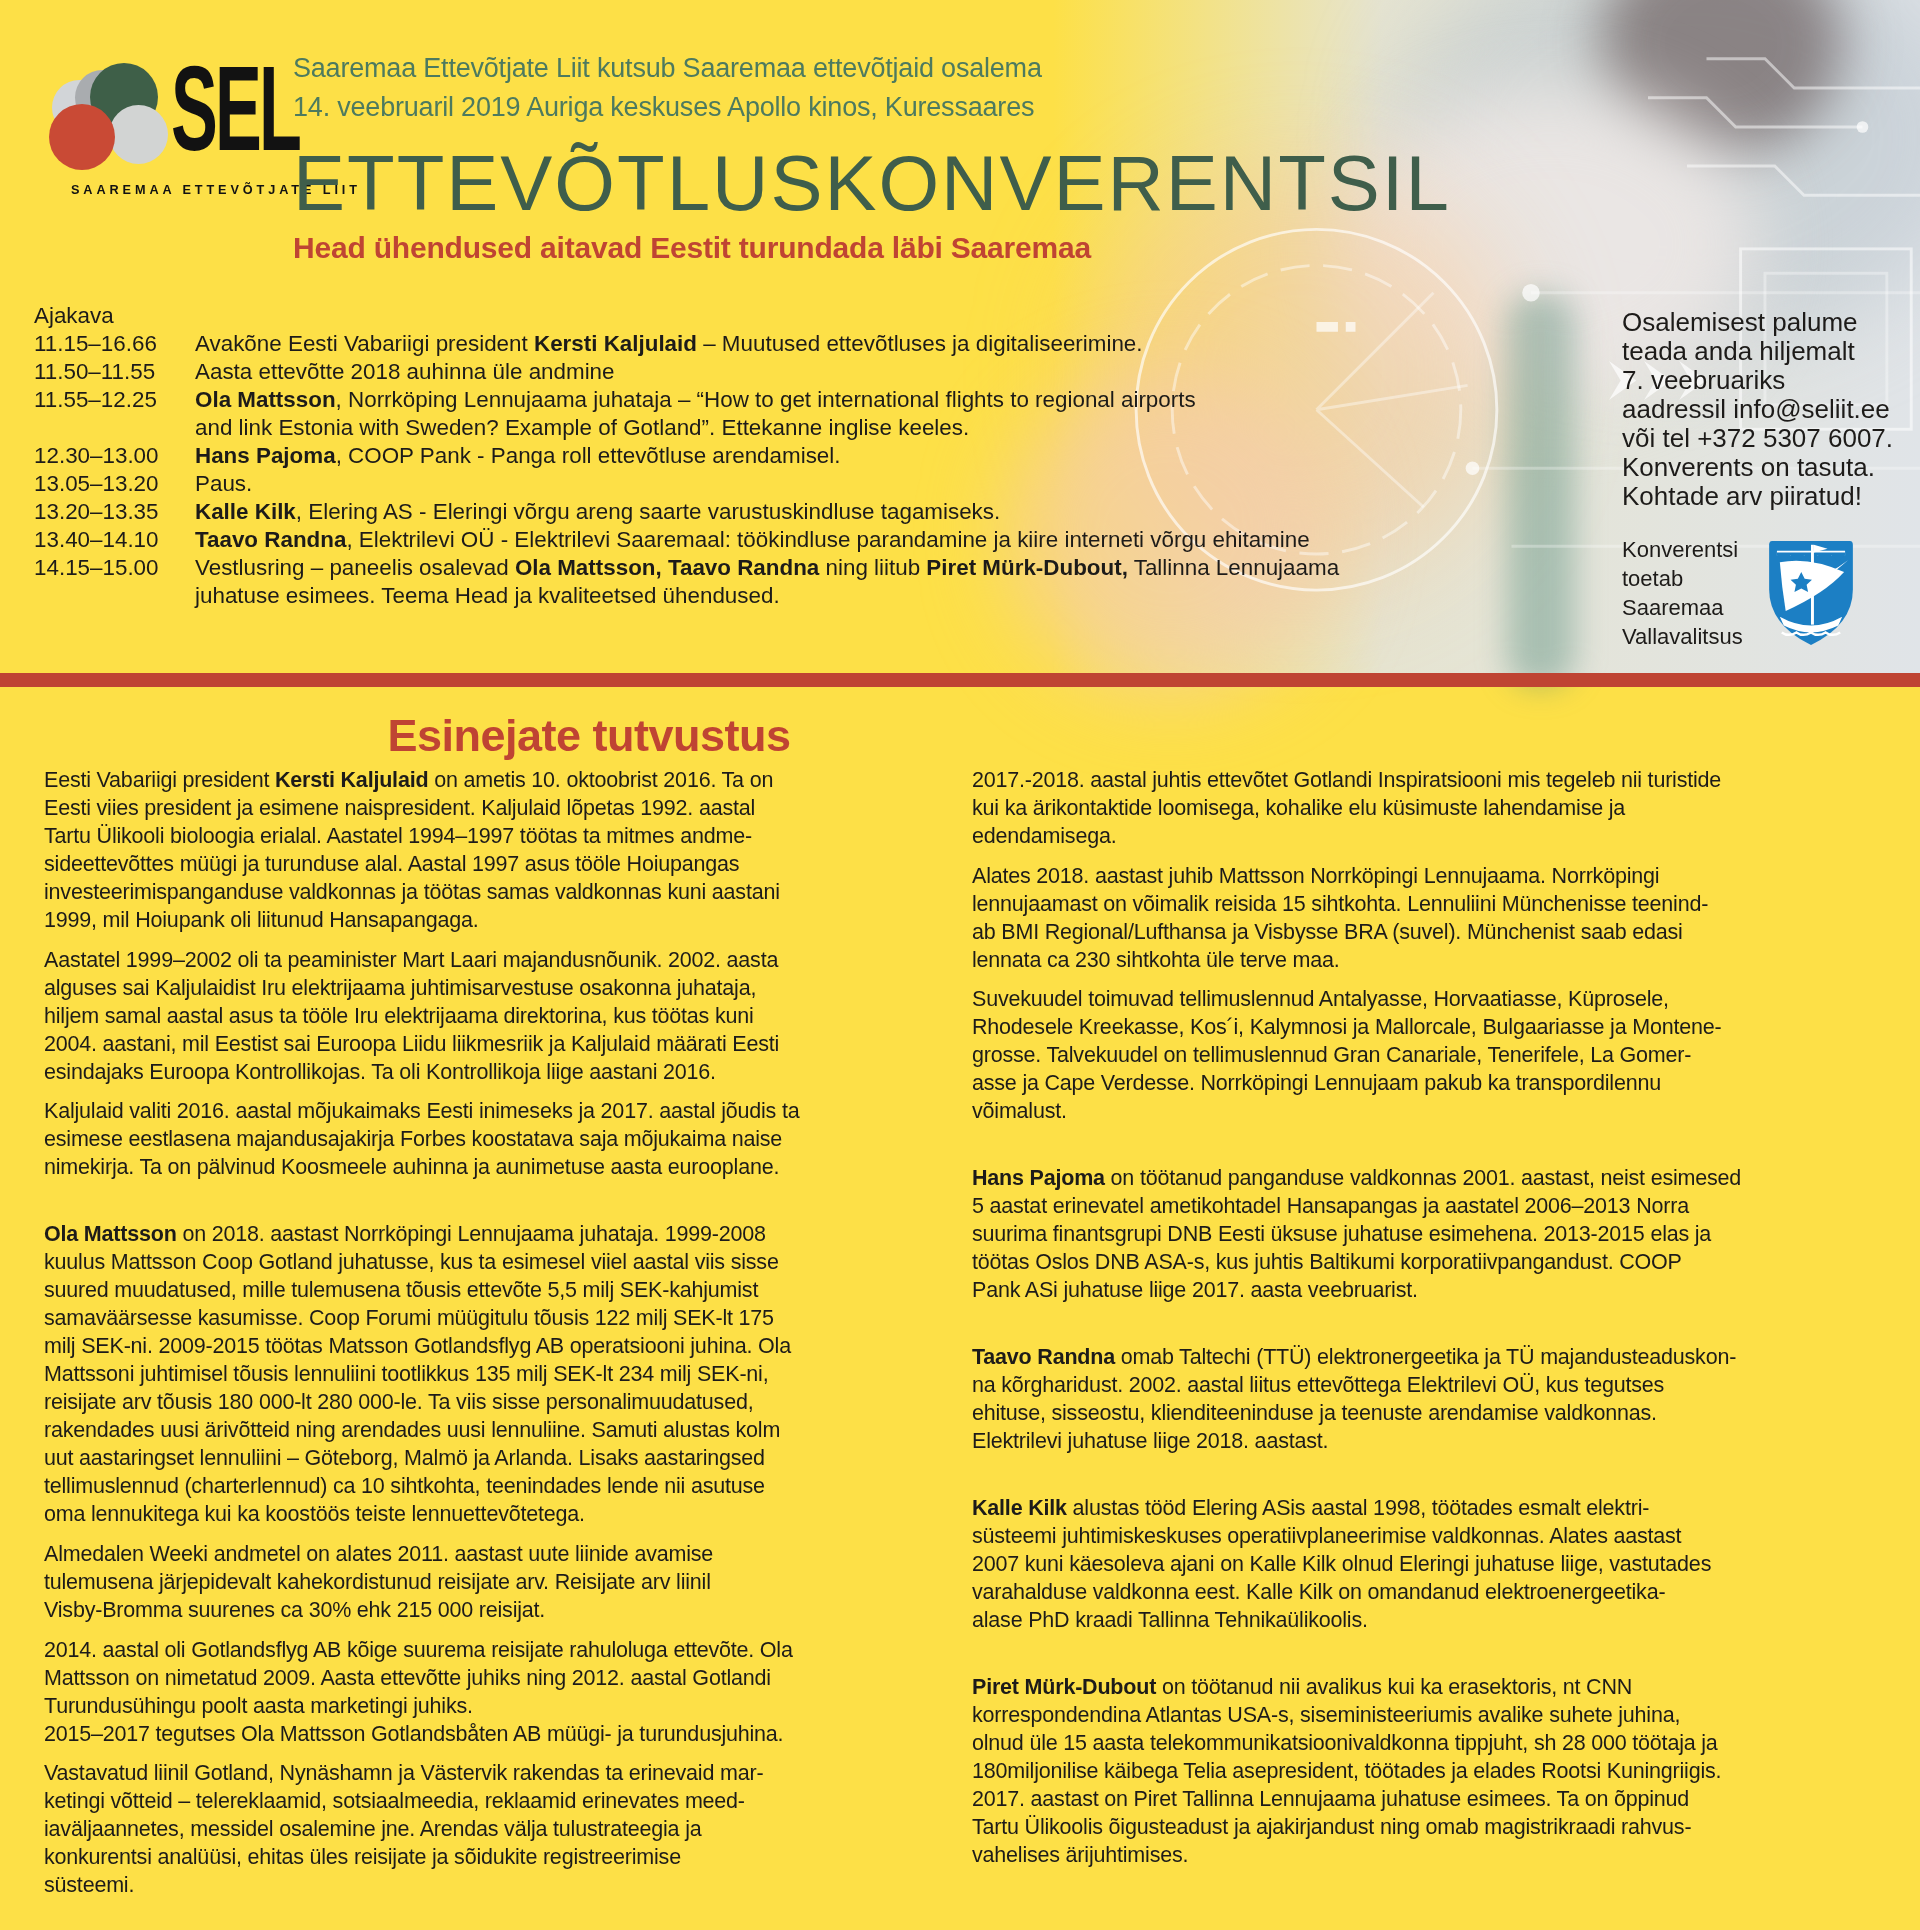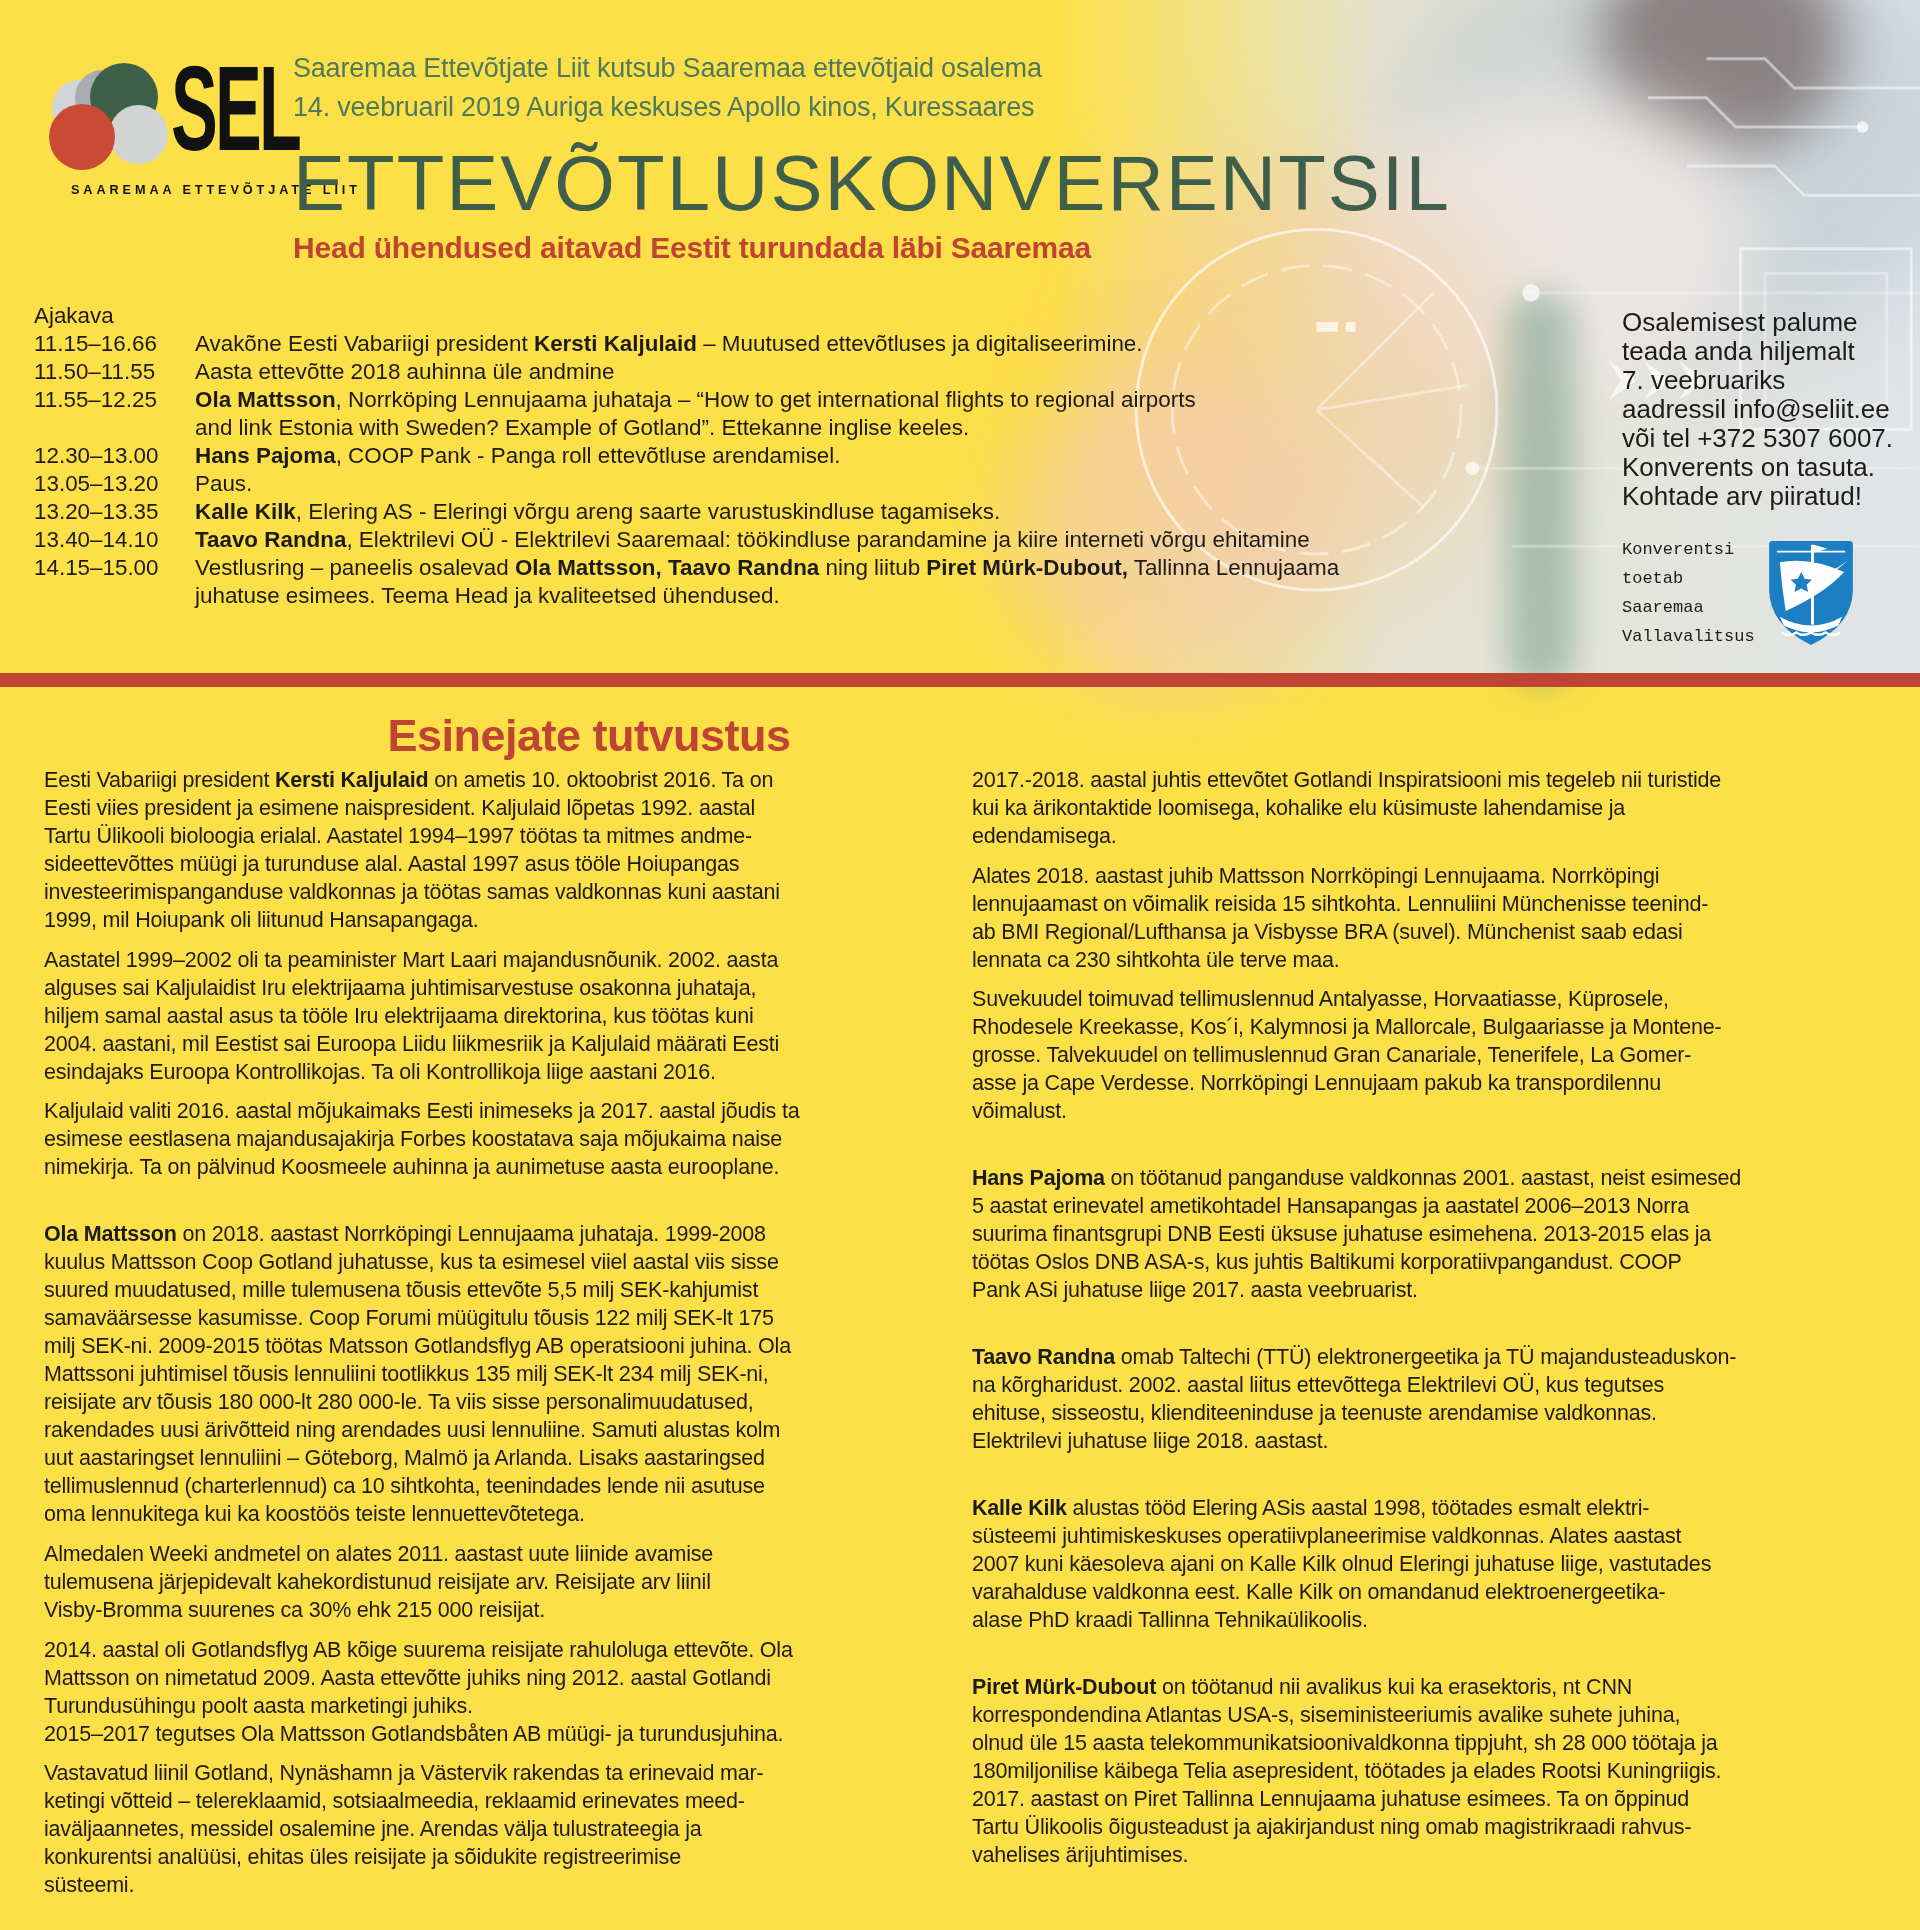--- a/index.html
+++ b/index.html
@@ -39,21 +39,21 @@
   
   .schedule{position:absolute;left:34px;top:302px;z-index:2;font-size:22.4px;line-height:28px;}
   .sched-heading{font-weight:400;}
   .sched-row{display:flex;}
   .sched-time{width:161px;flex:0 0 161px;white-space:nowrap;}
   .sched-text{white-space:nowrap;}
   .b{font-weight:700;}
   
   .contact{position:absolute;left:1622px;top:308px;width:293px;z-index:2;font-size:26px;line-height:29px;white-space:pre-line;}
   .support{position:absolute;left:1622px;top:535px;width:293px;z-index:2;}
-  .support-text{font-size:17px;line-height:29px;white-space:pre-line;font-family:Liberation Mono, monospace;}
+  .support-text{font-size:22px;line-height:29px;white-space:pre-line;}
   .crest{position:absolute;left:140px;top:2px;}
   
   .divider{position:absolute;left:0;top:673px;width:1920px;height:13.7px;background:#bf4433;z-index:2;}
   .section-heading{position:absolute;left:112px;top:694px;width:922px;margin:16px;text-align:center;
     font-size:45px;font-weight:700;color:#bf4433;z-index:2;letter-spacing:-0.5px;}
   .col{position:absolute;top:766px;width:926px;z-index:2;font-size:21.5px;line-height:28px;letter-spacing:-0.2px;}
   .col-left{left:44px;}
   .col-right{left:972px;}
   .para{margin:0 0 11.7px;white-space:pre-line;}
   .para.gap-l{margin-top:39px;}

